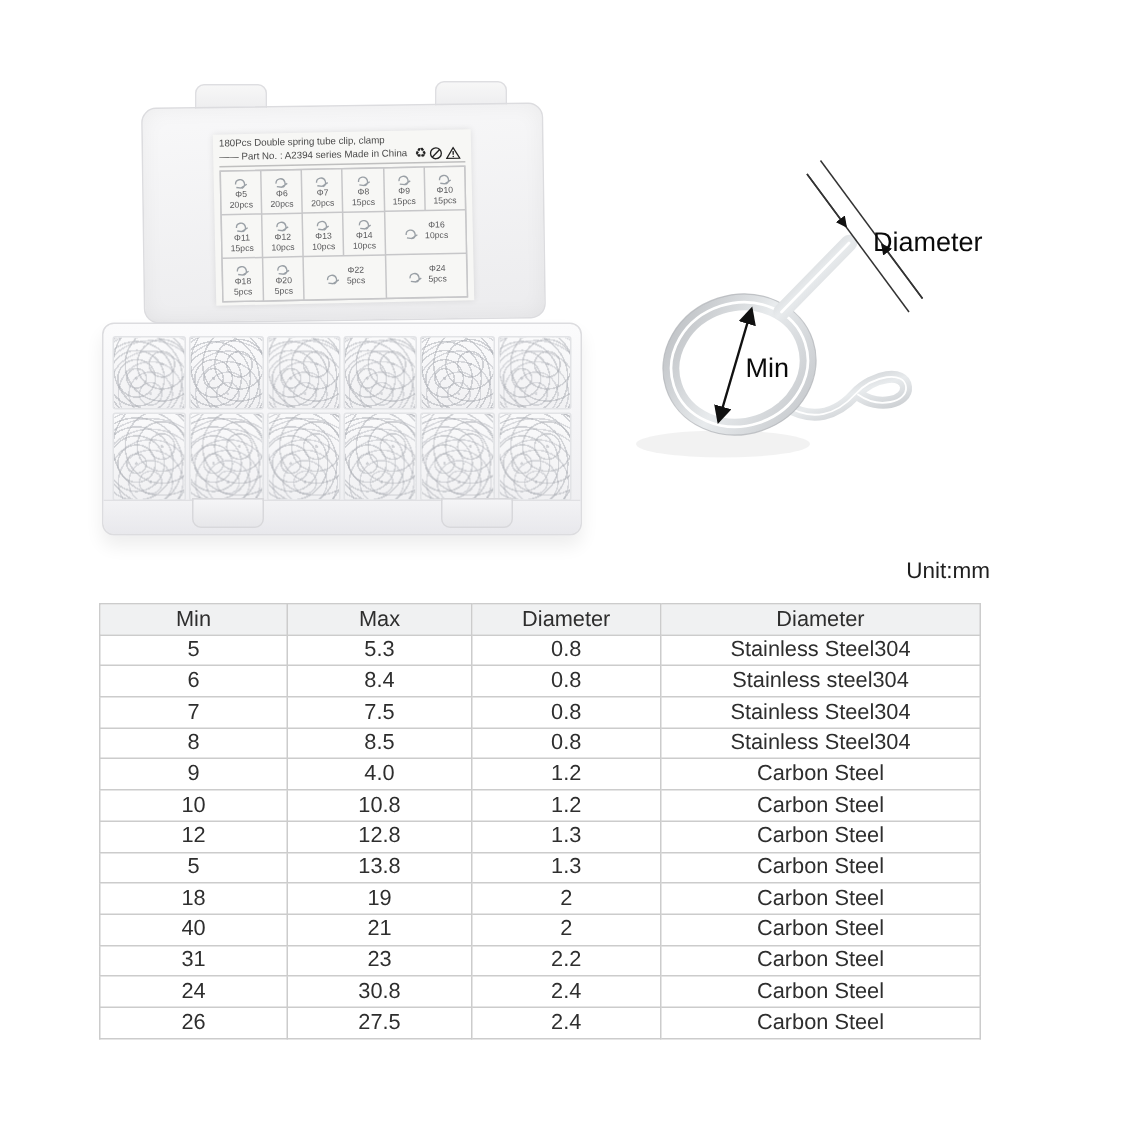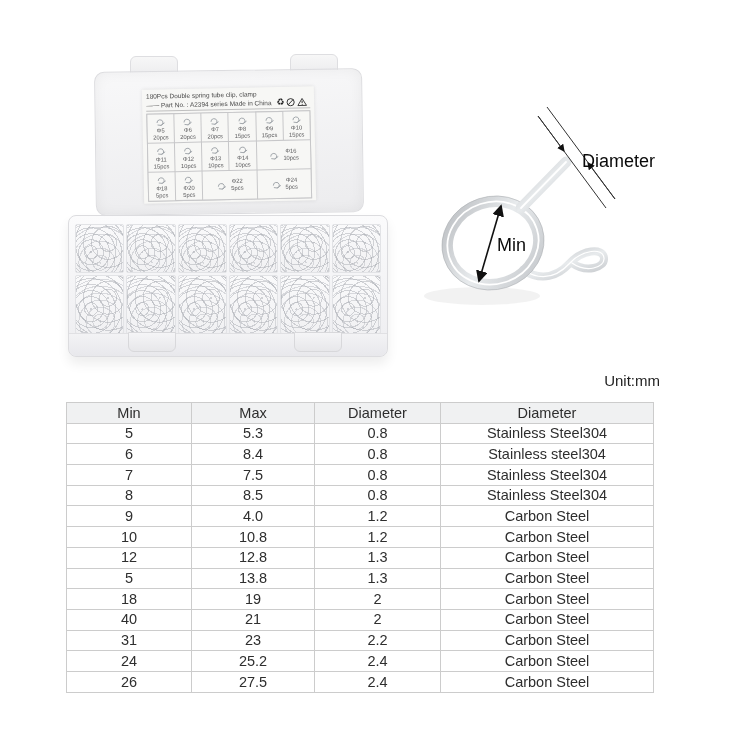--- a/index.html
+++ b/index.html
@@ -372,21 +372,21 @@
           <td>Carbon Steel</td>
         </tr>
         <tr>
           <td>31</td>
           <td>23</td>
           <td>2.2</td>
           <td>Carbon Steel</td>
         </tr>
         <tr>
           <td>24</td>
-          <td>25.2</td>
+          <td>30.8</td>
           <td>2.4</td>
           <td>Carbon Steel</td>
         </tr>
         <tr>
           <td>26</td>
           <td>27.5</td>
           <td>2.4</td>
           <td>Carbon Steel</td>
         </tr>
       </tbody>

